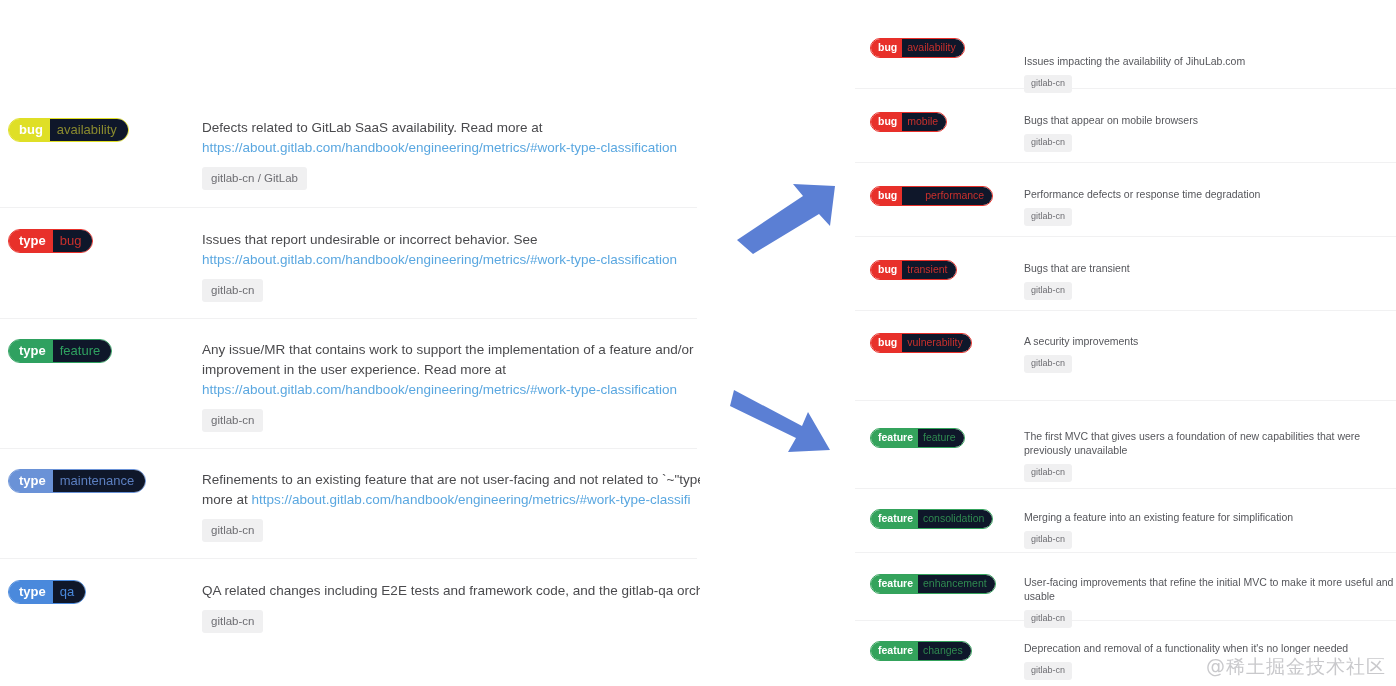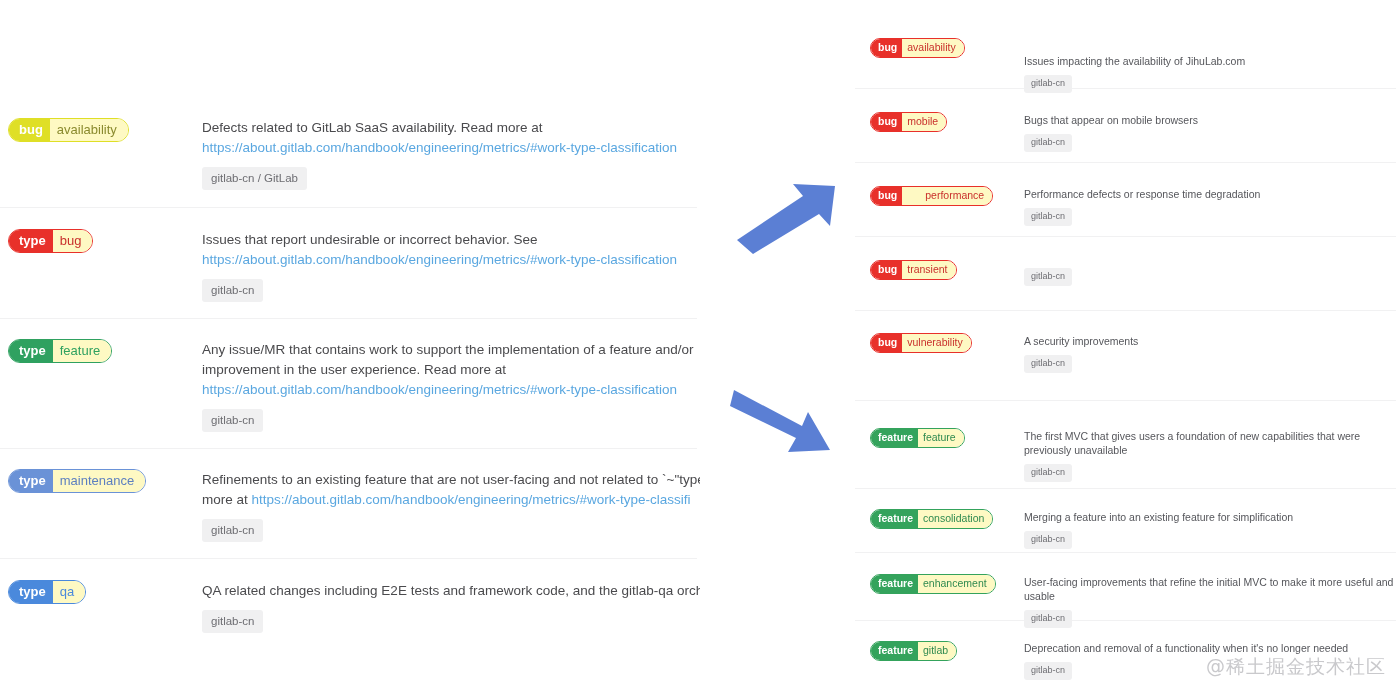--- a/index.html
+++ b/index.html
@@ -53,21 +53,21 @@
   }
   .badge .key {
     display: flex; align-items: center;
     padding: 4px 7px 5px 9px;
     color: #ffffff;
     font-weight: 600;
   }
   .badge .val {
     display: flex; align-items: center;
     padding: 4px 10px 5px 7px;
-    background: #fef9c3;
+    background: #0f172a;
     font-weight: 400;
   }
 
   
   #left-panel .badge { font-size: 13px; }
   #left-panel .badge .key { padding: 4px 7px 5px 10px; }
   #left-panel .badge .val { padding: 4px 11px 5px 7px; }
 
   #left-panel .desc-col {
     position: absolute;
@@ -261,20 +261,21 @@
           <div class="desc-text">Performance defects or response time degradation</div>
           <div><span class="scope-pill">gitlab-cn</span></div>
         </div>
         <div class="label-row badge-col" style="top: 260px;">
           <span class="badge" style="border-color: rgb(232, 48, 42);">
             <span class="key" style="background: rgb(232, 48, 42); color: rgb(255, 255, 255);">bug</span>
             <span class="val" style="color: rgb(201, 48, 44);">transient</span>
           </span>
         </div>
         <div class="desc-col" style="top: 261px;">
+          <div class="desc-text">Bugs that are transient</div>
           <div><span class="scope-pill">gitlab-cn</span></div>
         </div>
         <div class="label-row badge-col" style="top: 333px;">
           <span class="badge" style="border-color: rgb(232, 48, 42);">
             <span class="key" style="background: rgb(232, 48, 42); color: rgb(255, 255, 255);">bug</span>
             <span class="val" style="color: rgb(201, 48, 44);">vulnerability</span>
           </span>
         </div>
         <div class="desc-col" style="top: 334px;">
           <div class="desc-text">A security improvements</div>
@@ -306,21 +307,21 @@
             <span class="val" style="color: rgb(47, 138, 80);">enhancement</span>
           </span>
         </div>
         <div class="desc-col" style="top: 575px;">
           <div class="desc-text">User-facing improvements that refine the initial MVC to make it more useful and usable</div>
           <div><span class="scope-pill">gitlab-cn</span></div>
         </div>
         <div class="label-row badge-col" style="top: 641px;">
           <span class="badge" style="border-color: rgb(52, 163, 92);">
             <span class="key" style="background: rgb(52, 163, 92); color: rgb(255, 255, 255);">feature</span>
-            <span class="val" style="color: rgb(47, 138, 80);">gitlab</span>
+            <span class="val" style="color: rgb(47, 138, 80);">changes</span>
           </span>
         </div>
         <div class="desc-col" style="top: 641px;">
           <div class="desc-text">Deprecation and removal of a functionality when it's no longer needed</div>
           <div><span class="scope-pill">gitlab-cn</span></div>
         </div>
       </div>
   </div>
 
   <div id="watermark">@稀土掘金技术社区</div>

